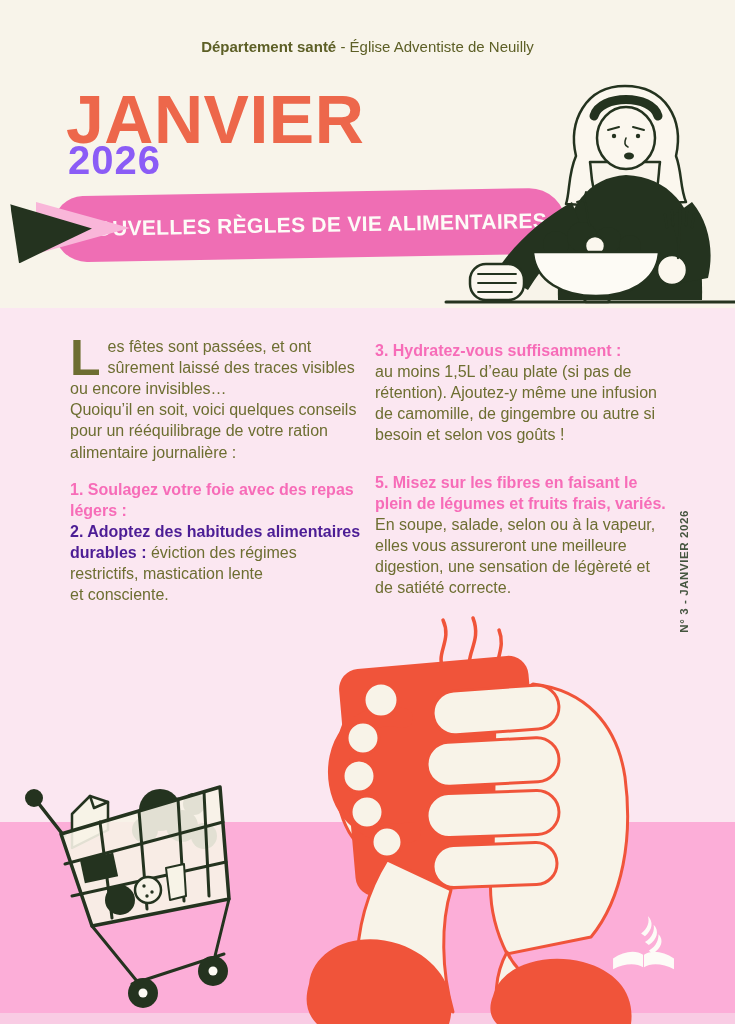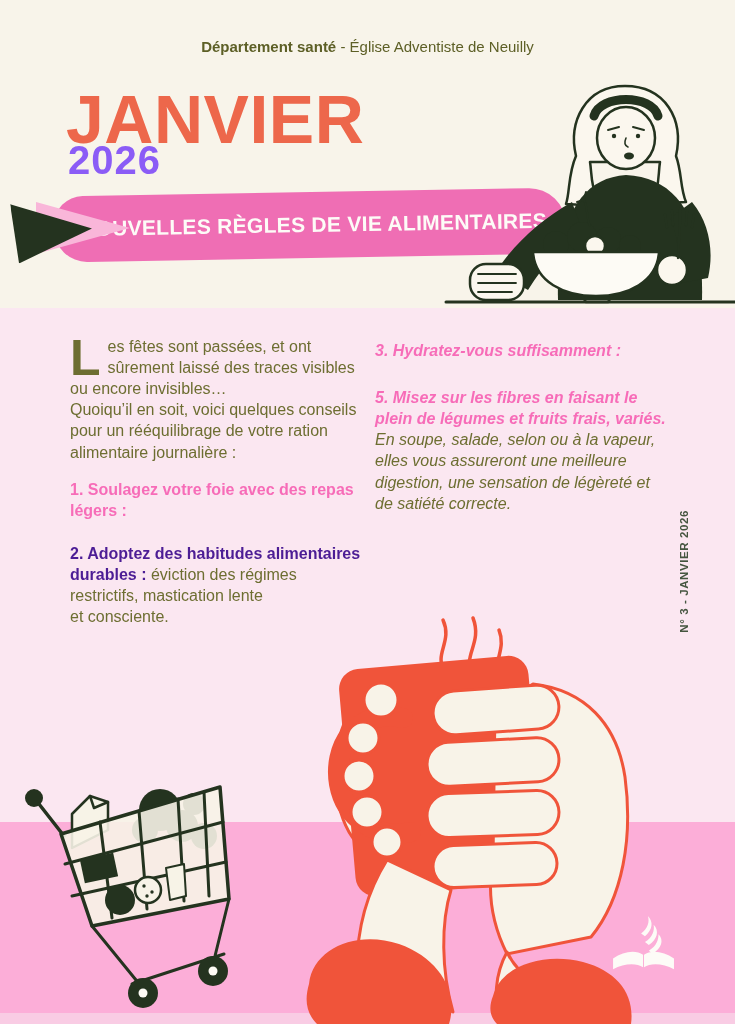--- a/index.html
+++ b/index.html
@@ -50,28 +50,28 @@
   }
 
   .illus{position:absolute;z-index:2;}
   .woman{left:440px;top:74px;width:295px;height:232px;}
   .cart{left:8px;top:772px;width:235px;height:240px;z-index:2;}
   .mug{left:295px;top:592px;width:340px;height:432px;z-index:2;}
   .logo{left:610px;top:916px;width:68px;height:58px;z-index:3;}
 
   .col{position:absolute;z-index:3;font-size:16px;line-height:1.32;color:#6d6e31;}
   .col-left{left:70px;top:336px;width:294px;}
-  .col-right{left:375px;top:340px;width:296px;font-style:italic;}
+  .col-right{left:375px;top:340px;width:296px;}
   .col p{margin:0;}
   .intro{margin-bottom:16px !important;}
   .dropcap{
     float:left;font-size:50px;line-height:40px;font-weight:600;
     padding:2px 7px 0 0;color:#6d6e31;
   }
-  .section{margin-bottom:22px;}
+  .section{margin-bottom:0;}
   .sec-title{color:#f76cb8;font-weight:bold;}
   .sec-body{white-space:pre-line;}
   .sec-title-inline{color:#4c1d95;font-weight:bold;}
   .sec-body-inline{white-space:pre-line;}
 
   .issue-label{
     position:absolute;left:678px;top:510px;z-index:3;
     writing-mode:vertical-rl;transform:rotate(180deg);
     font-size:11.5px;font-weight:bold;letter-spacing:.6px;color:#44553f;
   }
@@ -137,20 +137,21 @@
   <p class="section">
     <span class="sec-title-inline">2. Adoptez des habitudes alimentaires durables :</span>
     <span class="sec-body-inline">éviction des régimes restrictifs, mastication lente
 et consciente.</span>
   </p>
 </div>
 
 <div class="col col-right">
   <div class="section" style="margin-bottom:26px;">
     <p class="sec-title">3. Hydratez-vous suffisamment :</p>
+    <p class="sec-body">au moins 1,5L d’eau plate (si pas de rétention). Ajoutez-y même une infusion de camomille, de gingembre ou autre si besoin et selon vos goûts !</p>
   </div>
   <div class="section">
     <p class="sec-title">5. Misez sur les fibres en faisant le plein de légumes et fruits frais, variés.</p>
     <p class="sec-body">En soupe, salade, selon ou à la vapeur, elles vous assureront une meilleure digestion, une sensation de légèreté et de satiété correcte.</p>
   </div>
 </div>
 
 <div class="issue-label">N° 3 - JANVIER 2026</div>
 
 <svg class="illus mug" viewBox="0 0 340 432">

